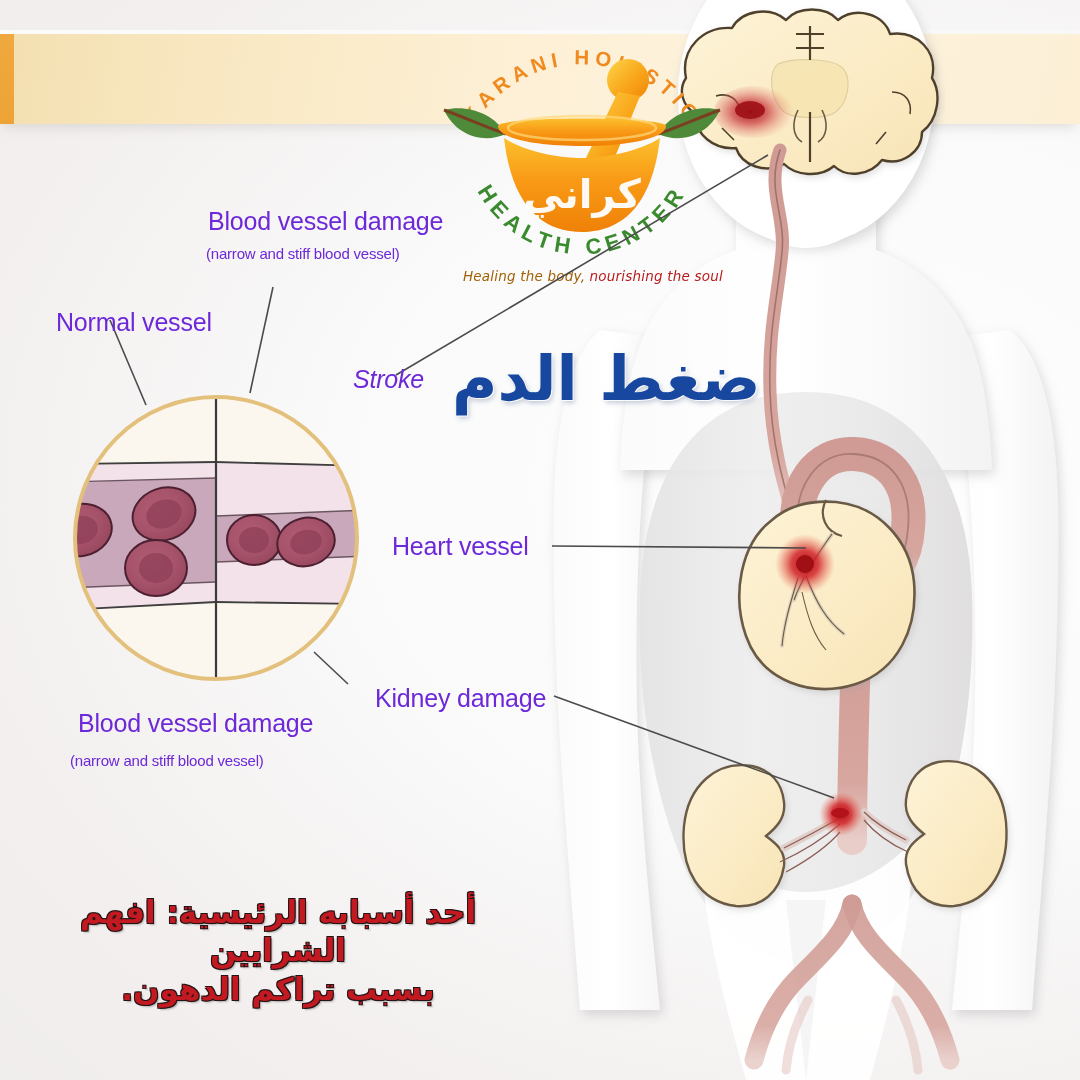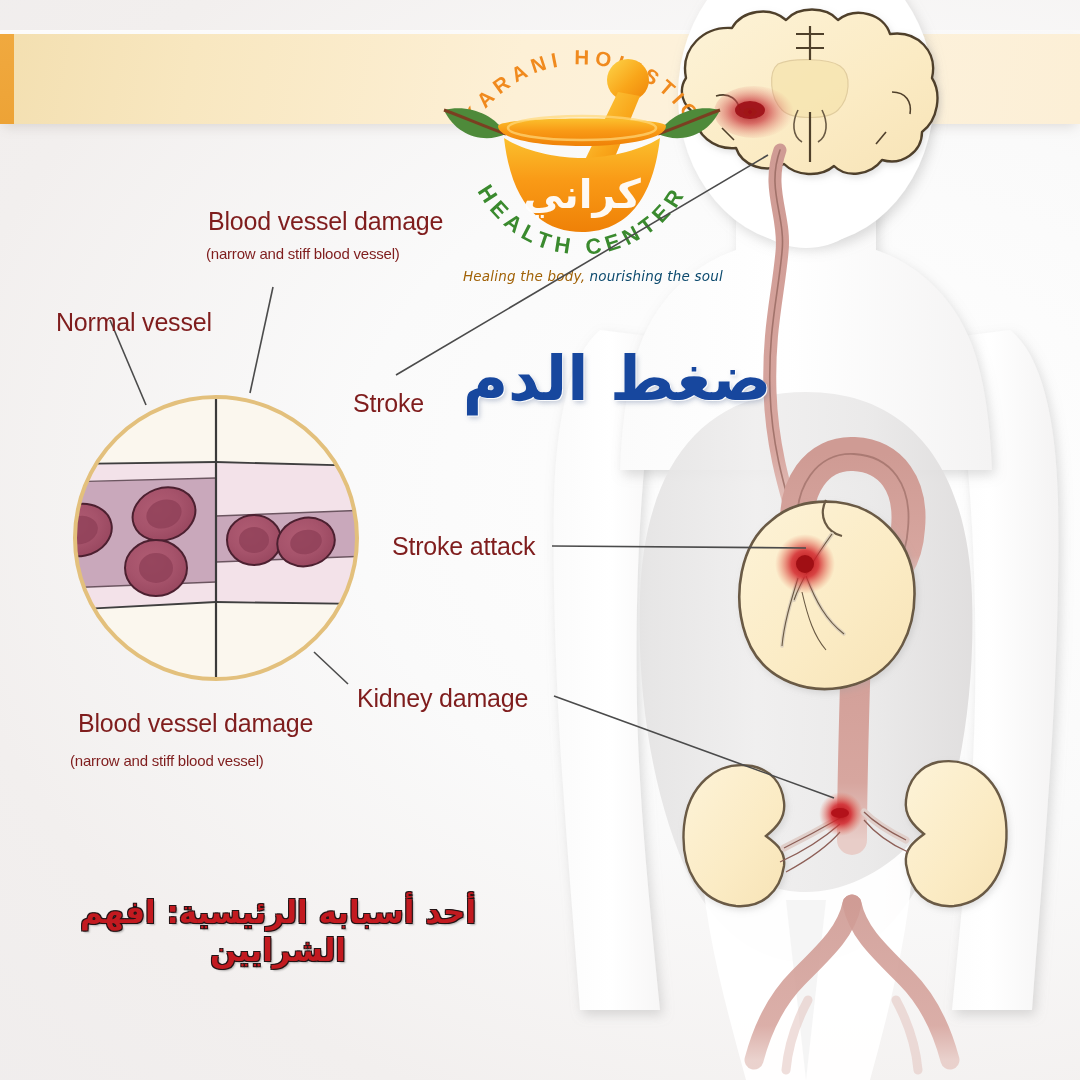--- a/index.html
+++ b/index.html
@@ -36,50 +36,50 @@
   
   .logo{position:absolute;left:432px;top:18px;width:300px;height:260px;}
   .logo svg{display:block;}
   .tagline{
     position:absolute;left:463px;top:268px;width:250px;
     font-family:"DejaVu Sans",sans-serif;
     font-size:13.5px;font-style:italic;letter-spacing:.2px;
     white-space:nowrap;
   }
   .tagline .t1{color:#a16207;}
-  .tagline .t2{color:#0c4a6e;}
+  .tagline .t2{color:#b91c1c;}
 
   
   .ar-title{
     position:absolute;left:452px;top:348px;width:330px;
-    text-align:center;direction:rtl;
+    text-align:left;direction:rtl;
     font-family:"DejaVu Sans",sans-serif;
     font-size:62px;font-weight:bold;
     color:#17479e;
     text-shadow:
       1px 1px 0 rgba(255,255,255,.9),
       2px 3px 5px rgba(90,110,150,.35);
     line-height:1;
   }
 
   
   .lbl{
-    position:absolute;color:#7f1d1d;
+    position:absolute;color:#6d28d9;
     font-family:"Liberation Sans","DejaVu Sans",sans-serif;
     white-space:nowrap;
   }
   .lbl-main{font-size:25px;letter-spacing:-.2px;}
   .lbl-sub{font-size:15px;letter-spacing:-.2px;}
 
   #lbl-bvd-top       {left:208px;top:207px;}
   #lbl-bvd-top-sub   {left:206px;top:245px;}
   #lbl-normal-vessel {left:56px; top:288px;margin-top:20px;}
-  #lbl-stroke        {left:353px;top:389px;}
+  #lbl-stroke        {left:353px;top:365px;font-style:italic;}
   #lbl-heart-attack  {left:392px;top:532px;}
-  #lbl-kidney-damage {left:357px;top:684px;}
+  #lbl-kidney-damage {left:375px;top:684px;}
   #lbl-bvd-bot       {left:78px; top:709px;}
   #lbl-bvd-bot-sub   {left:70px; top:752px;}
 
   
   .leaders{position:absolute;left:0;top:0;width:1080px;height:1080px;pointer-events:none;}
 
   
   .vessel-circle{
     position:absolute;left:68px;top:390px;width:296px;height:296px;
   }
@@ -376,24 +376,25 @@
     </g>
   </svg>
 
   <div class="lbl lbl-main" id="lbl-bvd-top">Blood vessel damage</div>
   <div class="lbl lbl-sub" id="lbl-bvd-top-sub">(narrow and stiff blood vessel)</div>
 
   <div class="lbl lbl-main" id="lbl-normal-vessel">Normal vessel</div>
 
   <div class="lbl lbl-main" id="lbl-stroke">Stroke</div>
 
-  <div class="lbl lbl-main" id="lbl-heart-attack">Stroke attack</div>
+  <div class="lbl lbl-main" id="lbl-heart-attack">Heart vessel</div>
 
   <div class="lbl lbl-main" id="lbl-kidney-damage">Kidney damage</div>
 
   <div class="lbl lbl-main" id="lbl-bvd-bot">Blood vessel damage</div>
   <div class="lbl lbl-sub" id="lbl-bvd-bot-sub">(narrow and stiff blood vessel)</div>
 
   <div class="ar-caption">
     <div>أحد أسبابه الرئيسية: افهم الشرايين</div>
+    <div>بسبب تراكم الدهون.</div>
   </div>
 
 </div>
 
 </body></html>

